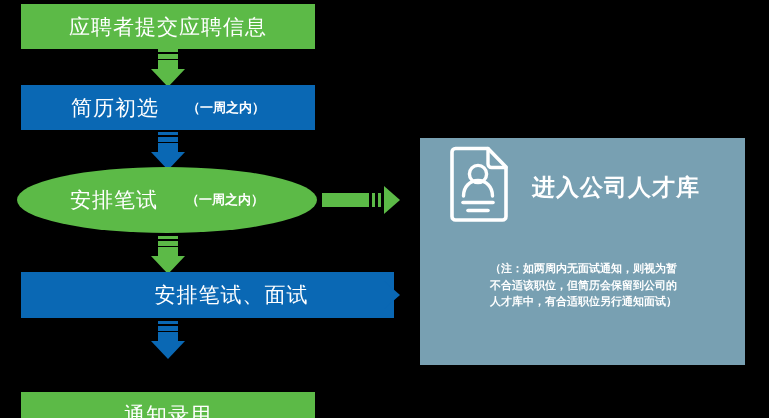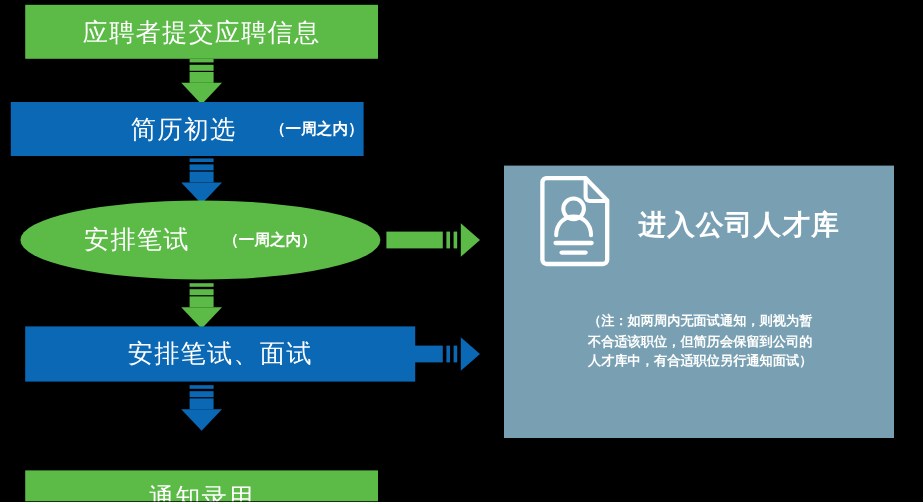--- a/index.html
+++ b/index.html
@@ -141,21 +141,21 @@
     <span class="node-main">应聘者提交应聘信息</span>
   </div>
 
   <div class="v-arrow" id="vconn-0" style="left:151px; top:49px;">
     <div class="bar" style="background:#5cba47;"></div>
     <div class="bar2" style="background:#5cba47;"></div>
     <div class="shaft" style="background:#5cba47;"></div>
     <div class="head" style="border-top-color:#5cba47;"></div>
   </div>
 
-  <div class="node rect" id="node-1" style="left: 9px; top: 85px; width: 294px; height: 45px; background: rgb(10, 104, 180); justify-content: flex-end;">
+  <div class="node rect" id="node-1" style="left: 21px; top: 85px; width: 294px; height: 45px; background: rgb(10, 104, 180);">
     <span class="node-main">简历初选</span>
     <span class="node-sub">（一周之内）</span>
   </div>
 
   <div class="v-arrow" id="vconn-1" style="left:151px; top:132px;">
     <div class="bar" style="background:#0a68b4;"></div>
     <div class="bar2" style="background:#0a68b4;"></div>
     <div class="shaft" style="background:#0a68b4;"></div>
     <div class="head" style="border-top-color:#0a68b4;"></div>
   </div>
@@ -175,21 +175,21 @@
     <div class="h-head" style="border-left-color:#5cba47;"></div>
   </div>
 
   <div class="v-arrow" id="vconn-2" style="left:151px; top:236px;">
     <div class="bar" style="background:#5cba47;"></div>
     <div class="bar2" style="background:#5cba47;"></div>
     <div class="shaft" style="background:#5cba47;"></div>
     <div class="head" style="border-top-color:#5cba47;"></div>
   </div>
 
-  <div class="node rect" id="node-3" style="left: 21px; top: 272px; width: 325px; height: 46px; background: rgb(10, 104, 180);">
+  <div class="node rect" id="node-3" style="left: 21px; top: 272px; width: 325px; height: 46px; background: rgb(10, 104, 180); padding-left: 48px;">
     <span class="node-main">安排笔试、面试</span>
   </div>
 
   <div class="h-arrow" id="hconn-1" style="left:322px; top:281px;">
     <div class="h-shaft" style="width:47px; background:#0a68b4;"></div>
     <div class="h-gap"></div>
     <div class="h-tick" style="background:#0a68b4;"></div>
     <div class="h-gap"></div>
     <div class="h-tick" style="background:#0a68b4;"></div>
     <div class="h-gap"></div>

